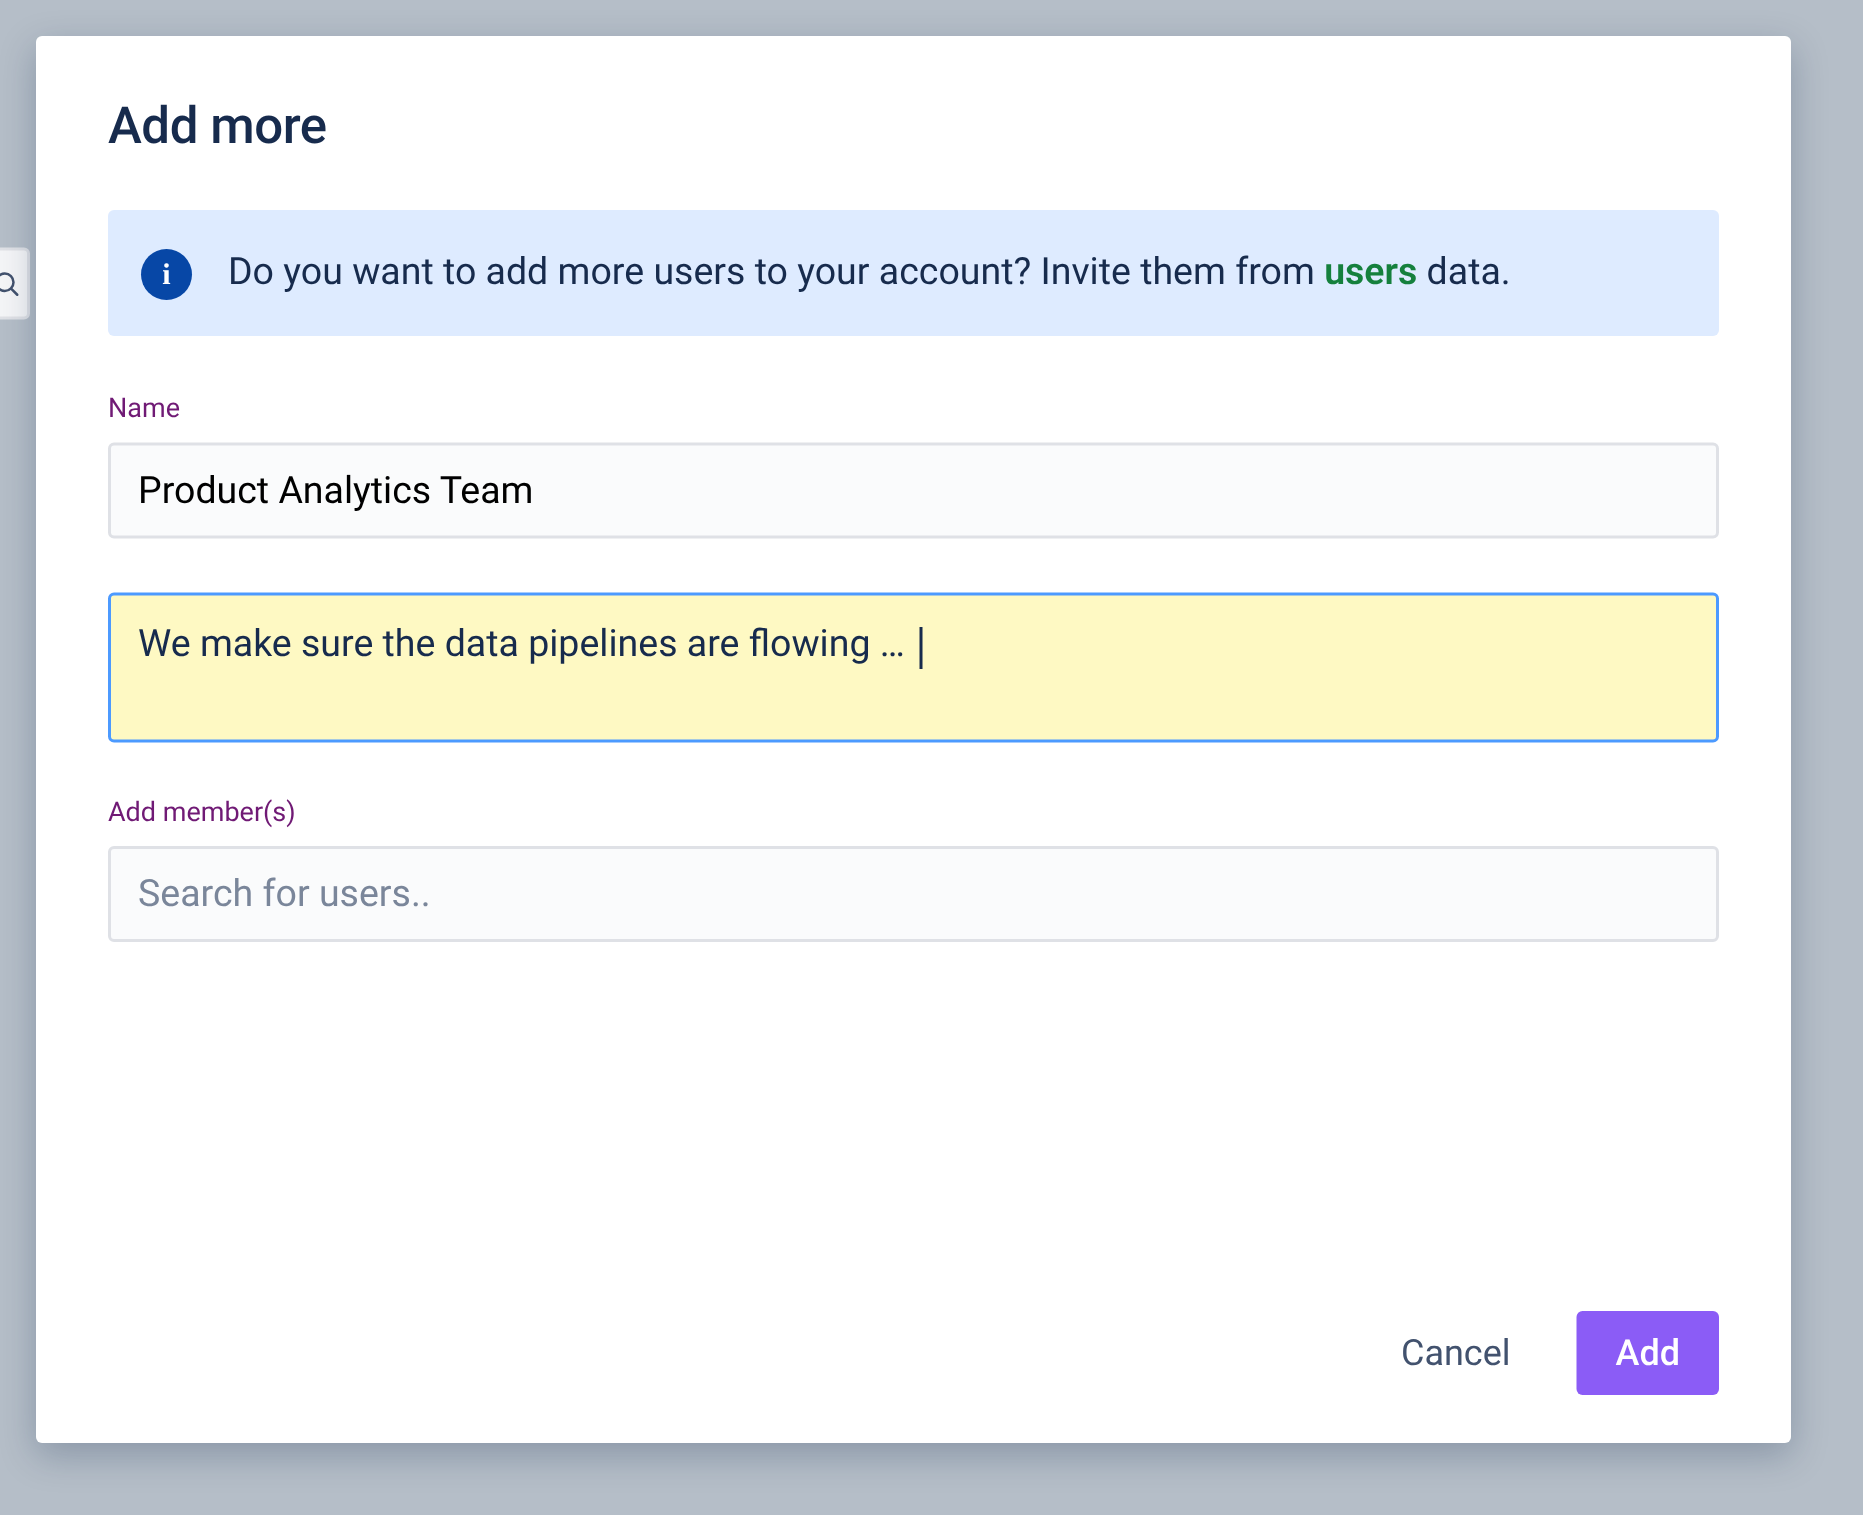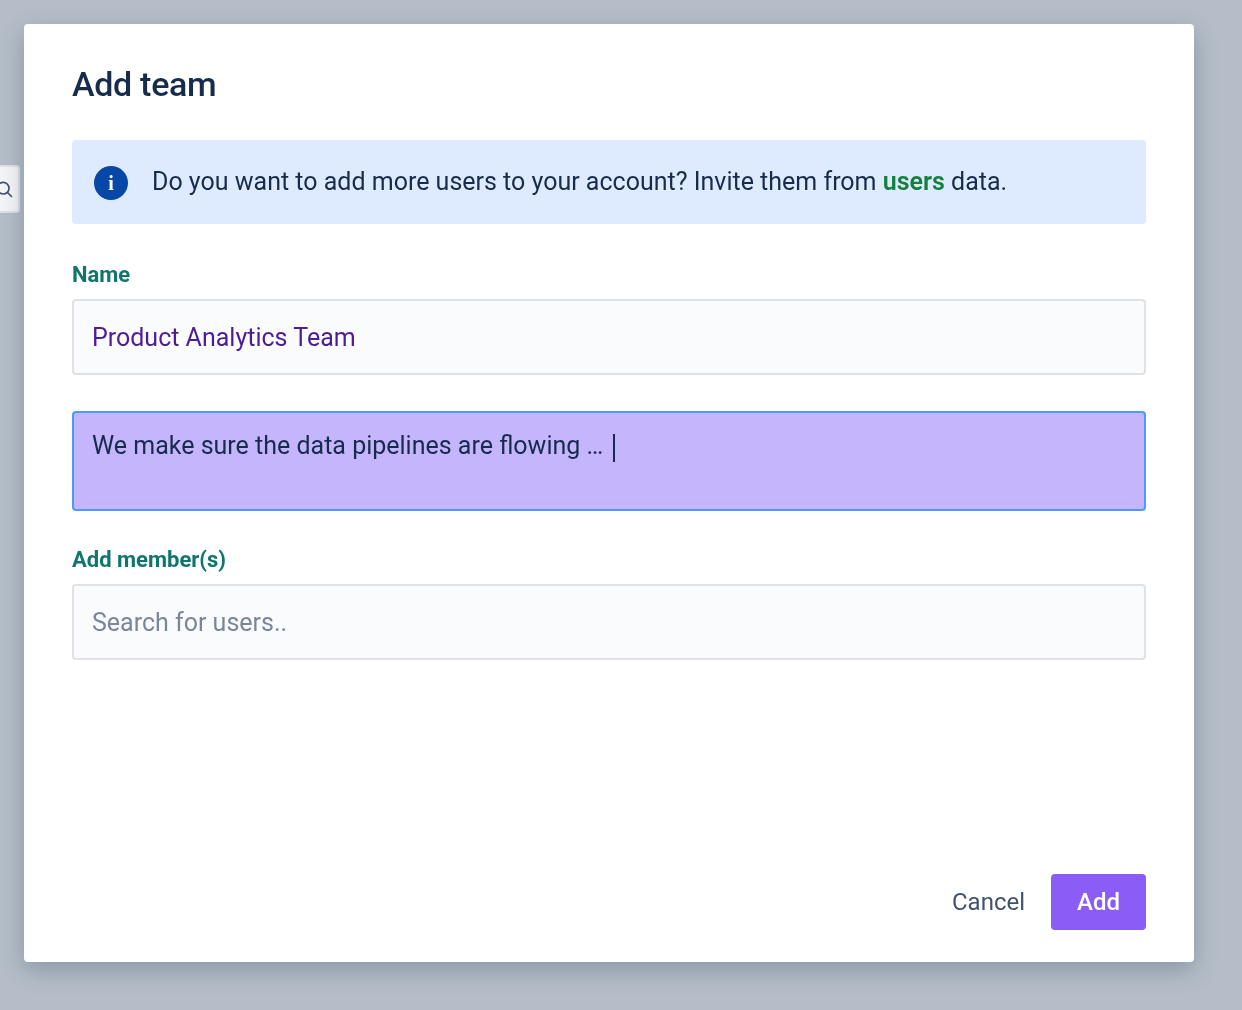--- a/index.html
+++ b/index.html
@@ -91,66 +91,66 @@
     .info-text a {
       color: #15803d;
       font-weight: 600;
       text-decoration: none;
     }
     .field-group {
       margin-bottom: 36px;
     }
     .field-label {
       display: block;
-      font-size: 22px;
-      color: #0f766e;
-      font-weight: 700;
+      font-size: 18px;
+      color: #701a75;
+      font-weight: 400;
       margin-bottom: 12px;
     }
     .text-input {
       width: 100%;
-      height: 76px;
+      height: 64px;
       border: 2px solid #dfe1e6;
       background: #fafbfc;
       border-radius: 4px;
       font-size: 25px;
-      color: #4c1d95;
+      color: #000000;
       padding: 0 18px;
       font-family: inherit;
       outline: none;
     }
     .text-input::placeholder {
       color: #7a869a;
     }
     
     .text-area-sim {
       width: 100%;
       height: 100px;
       border: 2px solid #4c9aff;
-      background: #c4b5fd;
+      background: #fef9c3;
       border-radius: 4px;
       padding: 18px 18px;
       font-size: 25px;
       color: #172b4d;
       display: flex;
       align-items: flex-start;
       gap: 4px;
     }
     .caret {
       display: inline-block;
       width: 1.5px;
       height: 28px;
       background: #172b4d;
       margin-left: 6px;
       margin-top: 3px;
     }
     .button-row {
       display: flex;
       justify-content: flex-end;
-      gap: 2px;
+      gap: 20px;
       margin-top: auto;
       padding-top: 40px;
     }
     .btn {
       font-family: inherit;
       font-size: 24px;
       font-weight: 400;
       border-radius: 4px;
       padding: 14px 24px;
       cursor: pointer;
@@ -172,21 +172,21 @@
 
 <div class="backdrop-search">
   <svg viewBox="0 0 24 24">
     <circle cx="11" cy="11" r="7" stroke-width="2"></circle>
     <line x1="16.5" y1="16.5" x2="21" y2="21" stroke-width="2" stroke-linecap="round"></line>
   </svg>
 </div>
 
 <div class="modal">
 
-  <h1 class="modal-title">Add team</h1>
+  <h1 class="modal-title">Add more</h1>
 
   <div class="info-banner">
     <div class="info-icon-wrap">
       <div class="info-icon-circle">i</div>
     </div>
     <div class="info-text">
       <span>Do you want to add more users to your account? Invite them from </span><a href="#">users</a><span> data.</span>
     </div>
   </div>
 

